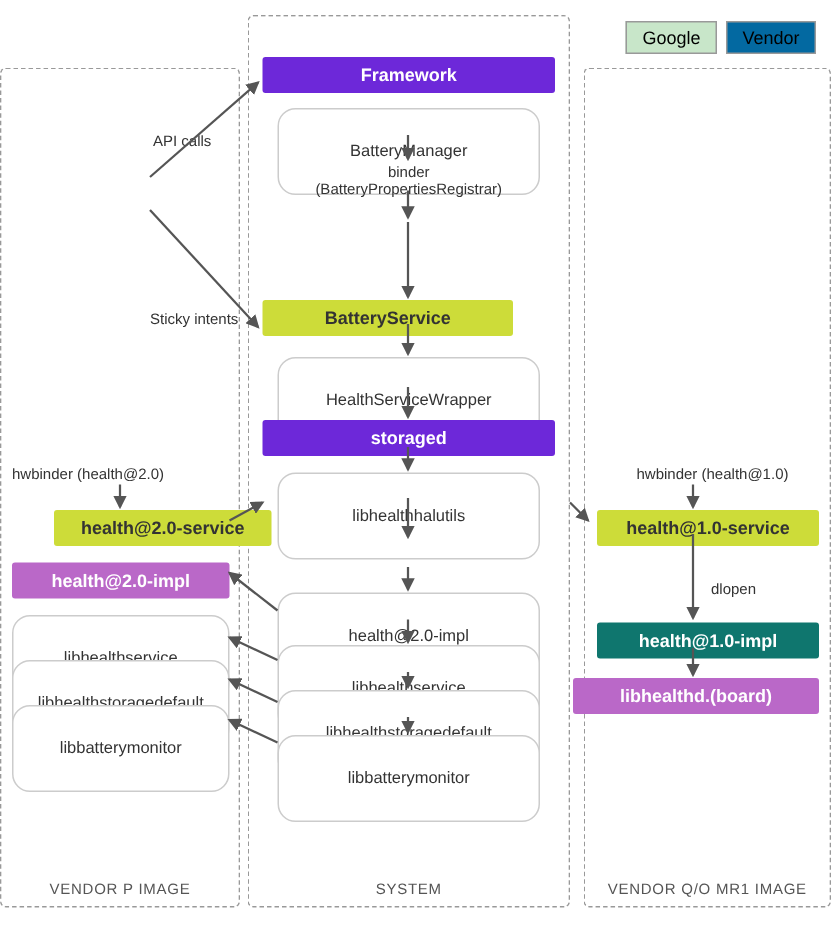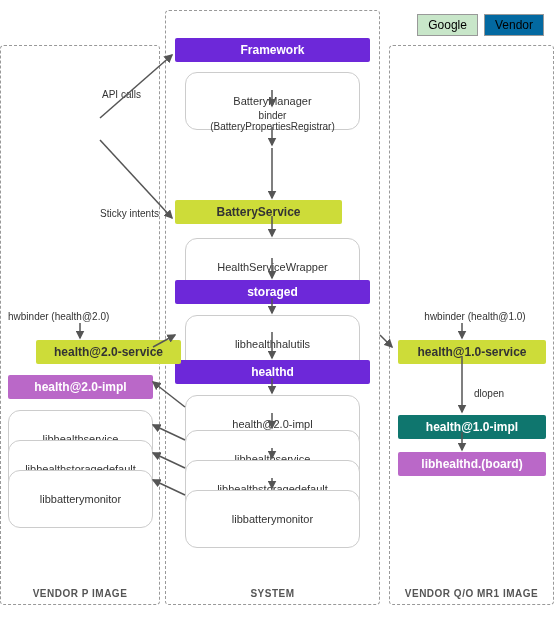--- a/index.html
+++ b/index.html
@@ -151,21 +151,21 @@
     
     .vp-health20service { position: absolute; left: 8px; top: 340px; width: 145px; margin-left: 28px; }
     .vp-health20impl { position: absolute; left: 8px; top: 375px; width: 145px; }
     .vp-libhealthservice { position: absolute; left: 8px; top: 410px; width: 145px; }
     .vp-libhealthstoragedefault { position: absolute; left: 8px; top: 440px; width: 145px; }
     .vp-libbatterymonitor { position: absolute; left: 8px; top: 470px; width: 145px; }
 
     
     .vqo-health10service { position: absolute; right: 8px; top: 340px; width: 148px; }
     .vqo-health10impl { position: absolute; right: 8px; top: 415px; width: 148px; }
-    .vqo-libhealthdboard { position: absolute; right: 8px; top: 452px; width: 148px; }
+    .vqo-libhealthdboard { position: absolute; right: 8px; top: 452px; width: 164px; }
 
     
     .apps-circle {
       position: absolute;
       left: 25px;
       top: 81px;
       width: 75px;
       height: 75px;
       border-radius: 50%;
       background: #00bcd4;
@@ -179,21 +179,21 @@
 
     
     .col-bottom-label {
       position: absolute;
       bottom: 5px;
       width: 100%;
       text-align: center;
       font-size: 10px;
       color: #555;
       letter-spacing: 0.5px;
-      font-weight: 700;
+      font-weight: 400;
     }
 
     
     .arrow-label {
       position: absolute;
       font-size: 10px;
       color: #333;
       text-align: center;
       line-height: 1.3;
     }
@@ -261,23 +261,20 @@
   </div>
 
   <div class="sys-storaged">
     <div class="green-box">storaged</div>
   </div>
 
   <div class="sys-libhealthhalutils">
     <div class="white-box">libhealthhalutils</div>
   </div>
 
-  <div class="sys-healthd">
-    <div class="green-box">healthd</div>
-  </div>
 
   <div class="sys-health20impl">
     <div class="white-box">health@2.0-impl</div>
   </div>
 
   <div class="sys-libhealthservice">
     <div class="white-box">libhealthservice</div>
   </div>
 
   <div class="sys-libhealthstoragedefault">

